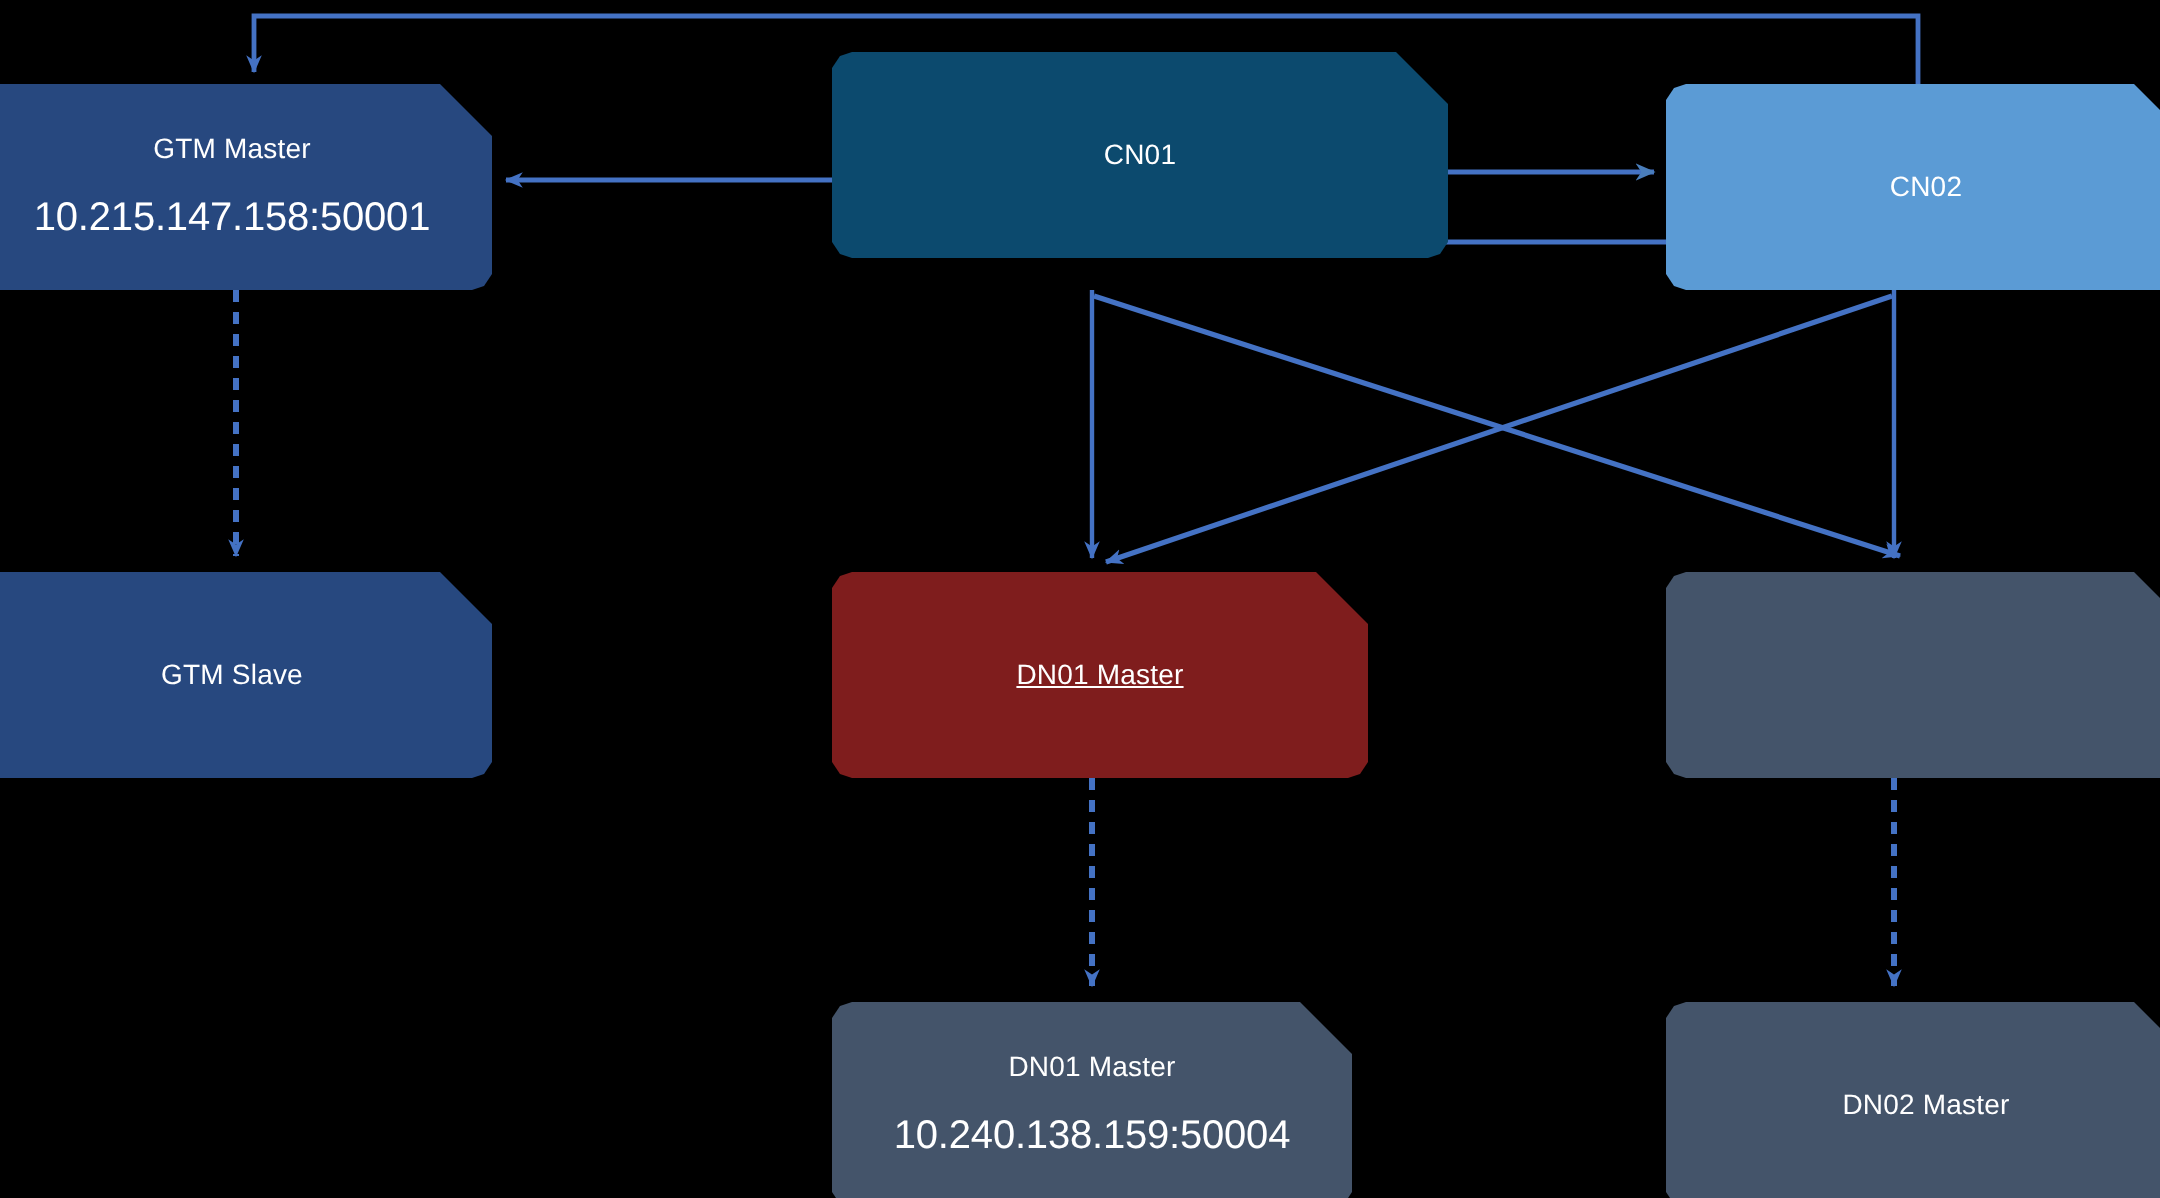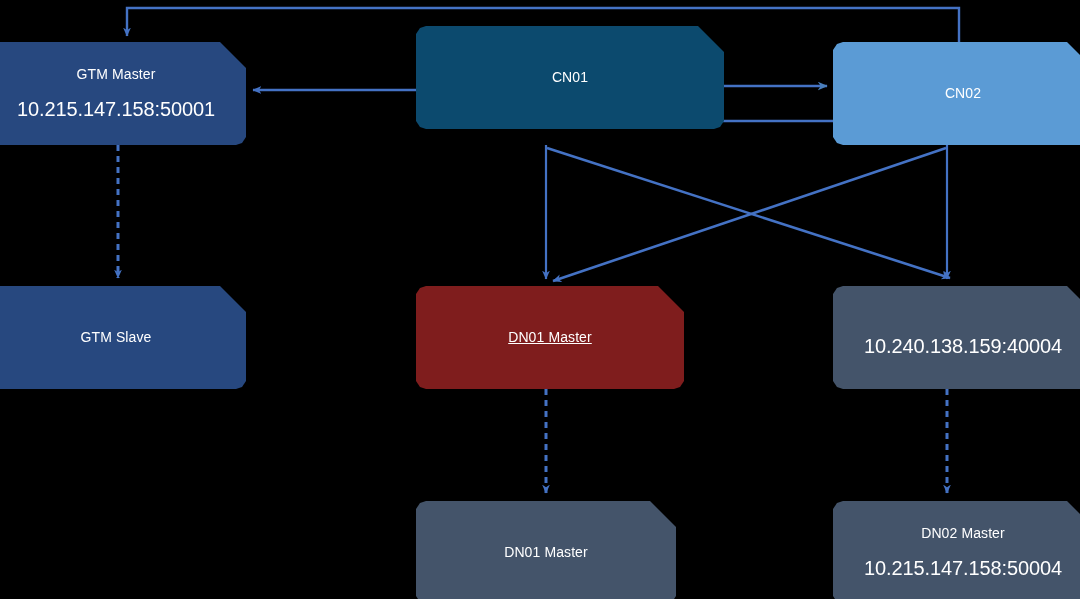--- a/index.html
+++ b/index.html
@@ -102,25 +102,24 @@
 
   <div class="node" style="left: -14px; top: 286px; width: 260px; height: 103px; background: rgb(39, 72, 127);">
     <span class="title">GTM Slave</span>
   </div>
 
   <div class="node" style="left: 416px; top: 286px; width: 268px; height: 103px; background: #7f1d1d; text-decoration: underline;">
     <span class="title">DN01 Master</span>
   </div>
 
   <div class="node" style="left: 833px; top: 286px; width: 260px; height: 103px; background: rgb(68, 84, 106);">
-    <span class="addr">10.240.138.159:40004</span>
   </div>
 
   <div class="node" style="left: 416px; top: 501px; width: 260px; height: 103px; background: rgb(68, 84, 106);">
     <span class="title">DN01 Master</span>
+    <span class="addr">10.240.138.159:50004</span>
   </div>
 
   <div class="node" style="left: 833px; top: 501px; width: 260px; height: 103px; background: rgb(68, 84, 106);">
     <span class="title">DN02 Master</span>
-    <span class="addr">10.215.147.158:50004</span>
   </div>
 
 </div>
 
 </body></html>

